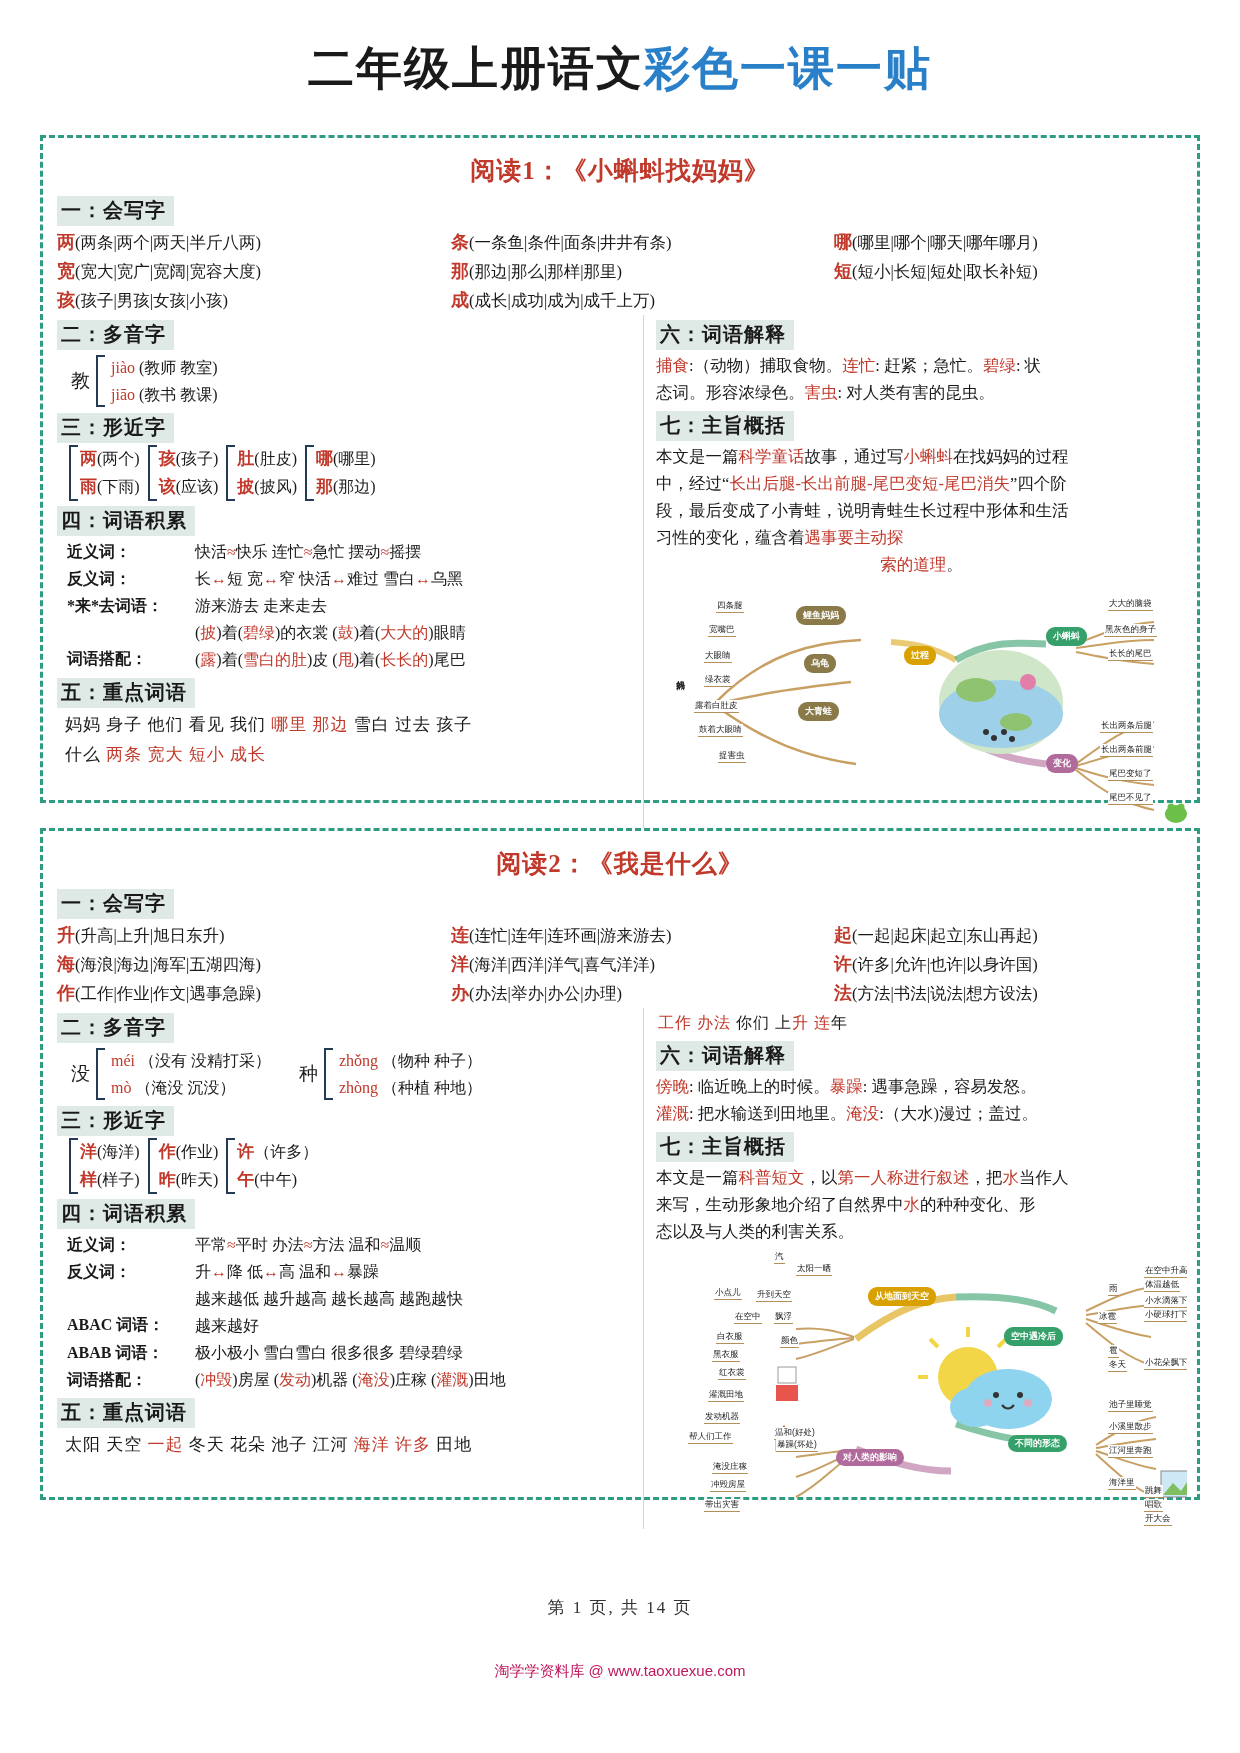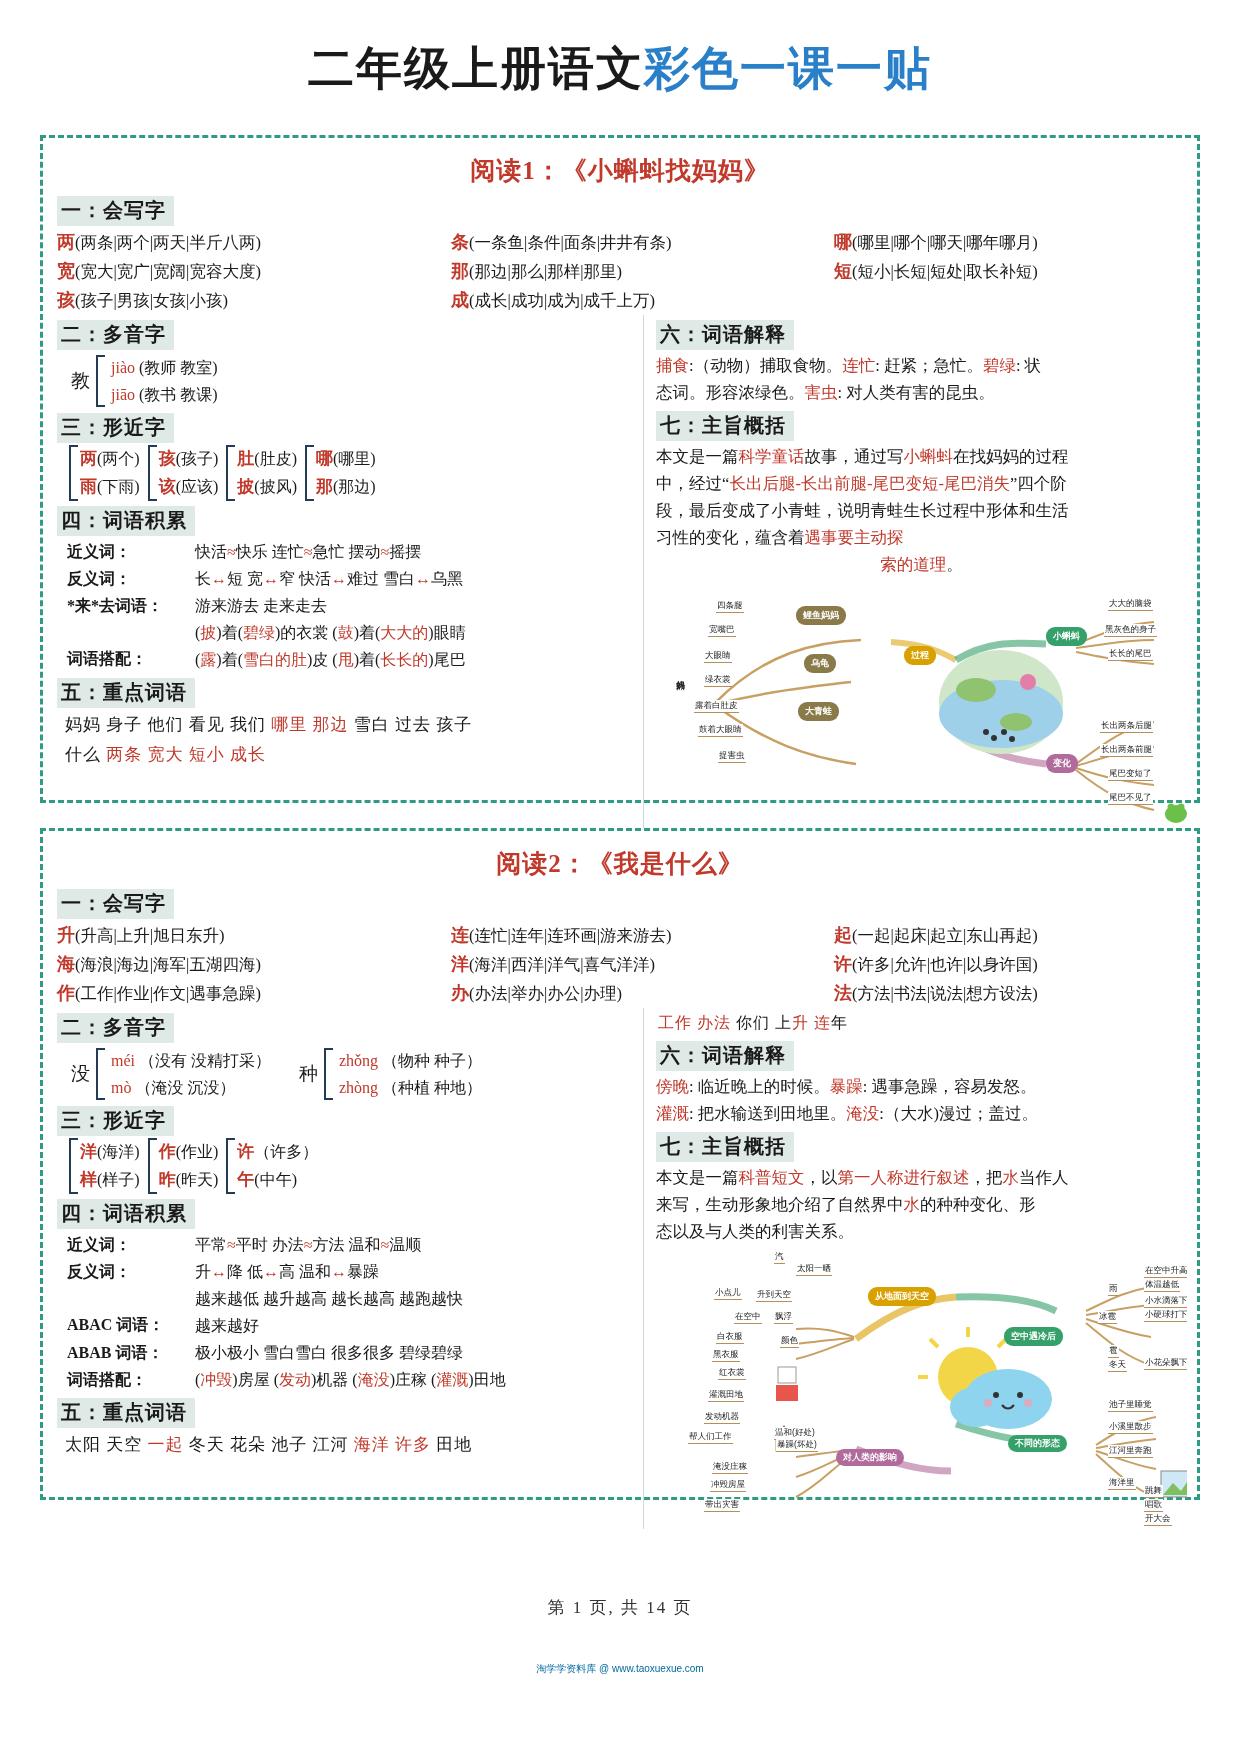--- a/index.html
+++ b/index.html
@@ -101,21 +101,21 @@
     padding:3px 7px; border-radius:9px; white-space:nowrap;
   }
   .vert { writing-mode:vertical-rl; }
 
   .footer-page {
     position:absolute; left:0; right:0; top:1596px;
     text-align:center; font-size:17px; color:#333; letter-spacing:2px;
   }
   .footer-src {
     position:absolute; left:0; right:0; top:1662px;
-    text-align:center; font-size:10px; color:#0369a1;
+    text-align:center; font-size:15px; color:#be185d;
     font-family:"Liberation Sans", sans-serif;
   }
 </style>
 </head>
 <body>
 
 <div class="page-title">
   <span>二年级上册语文</span><span class="blue">彩色一课一贴</span>
 </div>
 

